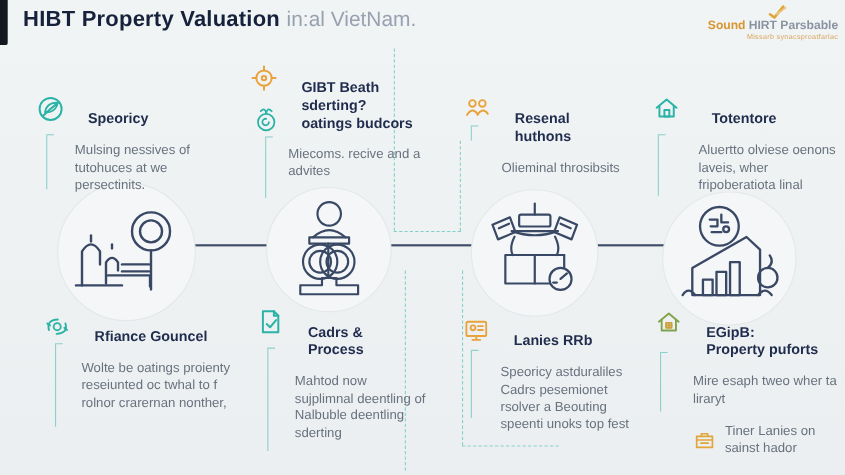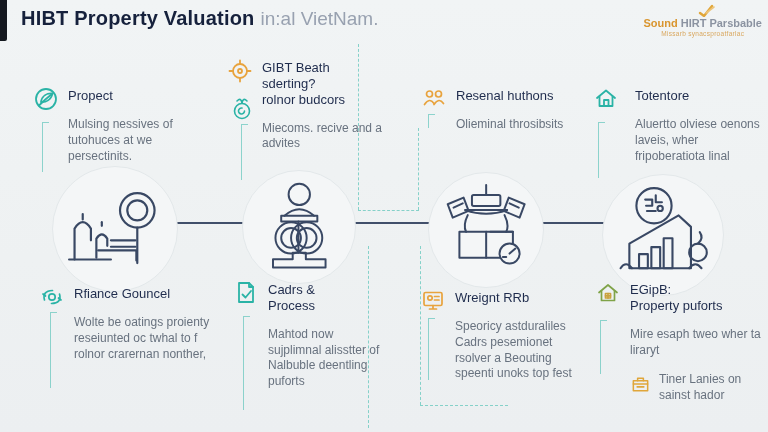--- a/index.html
+++ b/index.html
@@ -6,21 +6,21 @@
   .stage{position:relative;width:768px;height:432px;overflow:hidden;
          background:linear-gradient(180deg,#f1f4f5 0%,#eef1f2 60%,#ecEFF1 100%);
          background-color:#eff2f3;
          font-family:"Liberation Sans",sans-serif;}
   
   .corner-bar{position:absolute;left:0;top:0;width:7px;height:41px;background:#14181f;border-radius:0 0 2px 0;}
   .hdr{position:absolute;left:21px;top:7px;white-space:nowrap;}
   .t-bold{font-size:20px;font-weight:700;color:#16213c;letter-spacing:.2px;}
   .t-light{font-size:19px;font-weight:400;color:#98a1b0;margin-left:6px;}
   
-  .logo{position:absolute;right:6px;top:4px;text-align:center;line-height:1.1;}
+  .logo{position:absolute;right:6px;top:4px;text-align:right;line-height:1.1;}
   .logo-mark{display:block;margin:0 44px 0 auto;}
   .brand{font-size:11px;font-weight:700;}
   .brand .accent{color:#d9952e;}
   .brand .rest{color:#8b93a1;margin-left:3px;font-weight:600;}
   .tagline{font-size:6.5px;color:#d9a75e;margin-top:1px;letter-spacing:.3px;}
   
   .connector{position:absolute;left:112px;top:222px;width:552px;height:2px;background:#414f6a;}
   .circle{position:absolute;border-radius:50%;background:#f4f6f7;border:1px solid #e3e8ea;box-sizing:border-box;}
   .circle svg{position:absolute;left:6%;top:6%;width:88%;height:88%;}
   .c1{left:52px;top:166px;width:126px;height:126px;}
@@ -45,34 +45,34 @@
   .mk2{left:241px;top:124px;height:56px;}
   .mk3{left:428px;top:114px;height:14px;}
   .mk4{left:598px;top:122px;height:56px;}
   .mk5{left:50px;top:312px;height:76px;}
   .mk6{left:243px;top:316px;height:94px;}
   .mk7{left:428px;top:318px;height:62px;}
   .mk8{left:600px;top:320px;height:54px;}
   
   .sec{position:absolute;display:flex;gap:9px;align-items:flex-start;box-sizing:border-box;}
   .sec .ic{flex:0 0 auto;display:block;margin-top:-2px;}
-  .sec h3{margin:0;font-size:13px;font-weight:400;color:#1f2c4d;line-height:1.22;}
+  .sec h3{margin:12px;font-size:13px;font-weight:700;color:#1f2c4d;line-height:1.22;}
   .sec h3 span{display:block;}
   .sec p{margin:13px 0 0;font-size:12px;color:#68727f;line-height:1.32;}
   .s1{left:33px;top:88px;width:172px;}
   .s2{left:227px;top:60px;width:164px;}
   .s3{left:421px;top:88px;width:158px;}
   .s4{left:593px;top:88px;width:174px;gap:16px;}
   .s5{left:39px;top:286px;width:184px;}
   .s6{left:233px;top:282px;width:154px;}
   .s7{left:420px;top:290px;width:160px;}
   .s8{left:595px;top:282px;width:173px;}
   .s2{position:absolute;}
   .s2 .ic2{position:absolute;left:4px;top:38px;}
-  .extra{display:flex;gap:8px;margin-top:13px;align-items:center;}
+  .extra{display:flex;gap:8px;margin-top:13px;align-items:flex-end;}
   .extra p{margin:1px 0 0;}
 </style>
 </head>
 <body>
 
 <div class="stage">
 
   <div class="corner-bar"></div>
 
   <header class="hdr">
@@ -183,21 +183,21 @@
 
   <section class="sec s1">
     <span class="ic">
       <svg width="26" height="26" viewBox="0 0 26 26" fill="none" stroke="#2ab3a6" stroke-width="1.8" stroke-linecap="round" stroke-linejoin="round">
         <circle cx="13" cy="13" r="10"></circle>
         <path d="M8 16 C9 9.5 14 7 19.5 7.5 C18 14 13 16.5 8 16 Z"></path>
         <path d="M6 19.5 Q12.5 13 19.5 7.5"></path>
       </svg>
     </span>
     <div class="txt">
-      <h3>Propect</h3>
+      <h3>Speoricy</h3>
       <p>Mulsing nessives of tutohuces at we persectinits.</p>
     </div>
   </section>
 
   <section class="sec s2">
     <span class="ic">
       <svg width="26" height="26" viewBox="0 0 26 26" fill="none" stroke="#e8a33d" stroke-width="1.8" stroke-linecap="round">
         <circle cx="13" cy="13" r="7"></circle>
         <path d="M13 2.5 v3.5 M13 20 v3.5 M2.5 13 h3.5 M20 13 h3.5"></path>
         <circle cx="13" cy="13" r="2"></circle>
@@ -208,21 +208,21 @@
         <path d="M6 5 q4 -4 5 2"></path>
         <path d="M16 5 q-4 -4 -5 2"></path>
         <circle cx="11" cy="15" r="7.5"></circle>
         <path d="M13.5 15 a3 3 0 1 1 -2.5 -3"></path>
       </svg>
     </span>
     <div class="txt">
       <h3>
         <span>GIBT Beath</span>
         <span>sderting?</span>
-        <span>rolnor budcors</span>
+        <span>oatings budcors</span>
       </h3>
       <p>Miecoms. recive and a advites</p>
     </div>
   </section>
 
   <section class="sec s3">
     <span class="ic">
       <svg width="26" height="26" viewBox="0 0 26 26" fill="none" stroke="#e8a33d" stroke-width="1.7" stroke-linecap="round">
         <circle cx="8.5" cy="8" r="3"></circle>
         <circle cx="17.5" cy="8" r="3"></circle>
@@ -271,35 +271,35 @@
         <path d="M6 3 h10 l4 4 v15 H6 z"></path>
         <path d="M16 3 v4 h4"></path>
         <path d="M9.5 14.5 l3 3 l5.5 -6.5"></path>
       </svg>
     </span>
     <div class="txt">
       <h3>
         <span>Cadrs &amp;</span>
         <span>Process</span>
       </h3>
-      <p>Mahtod now sujplimnal alisstter of Nalbuble deentling puforts</p>
+      <p>Mahtod now sujplimnal deentling of Nalbuble deentling sderting</p>
     </div>
   </section>
 
   <section class="sec s7">
     <span class="ic">
       <svg width="26" height="26" viewBox="0 0 26 26" fill="none" stroke="#e8a33d" stroke-width="1.7" stroke-linecap="round">
         <rect x="4" y="4.5" width="18" height="13" rx="1.5"></rect>
         <circle cx="10" cy="10" r="2.2"></circle>
         <path d="M14.5 8.5 h4.5 M14.5 12 h4.5"></path>
         <path d="M13 17.5 v3 M9.5 21 h7"></path>
       </svg>
     </span>
     <div class="txt">
-      <h3>Wreignt RRb</h3>
+      <h3>Lanies RRb</h3>
       <p>Speoricy astduraliles Cadrs pesemionet rsolver a Beouting speenti unoks top fest</p>
     </div>
   </section>
 
   <section class="sec s8">
     <span class="ic">
       <svg width="26" height="26" viewBox="0 0 26 26" fill="none" stroke-width="1.7" stroke-linecap="round" stroke-linejoin="round">
         <g stroke="#7fa348">
           <path d="M4 12.5 L13 5 L22 12.5"></path>
           <path d="M6.5 11 V20.5 h13 V11"></path>

